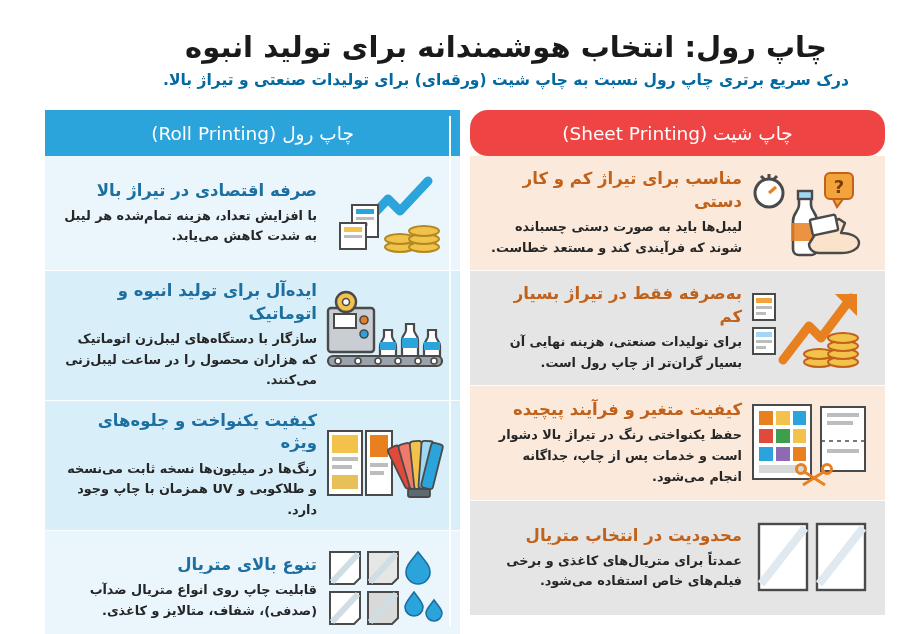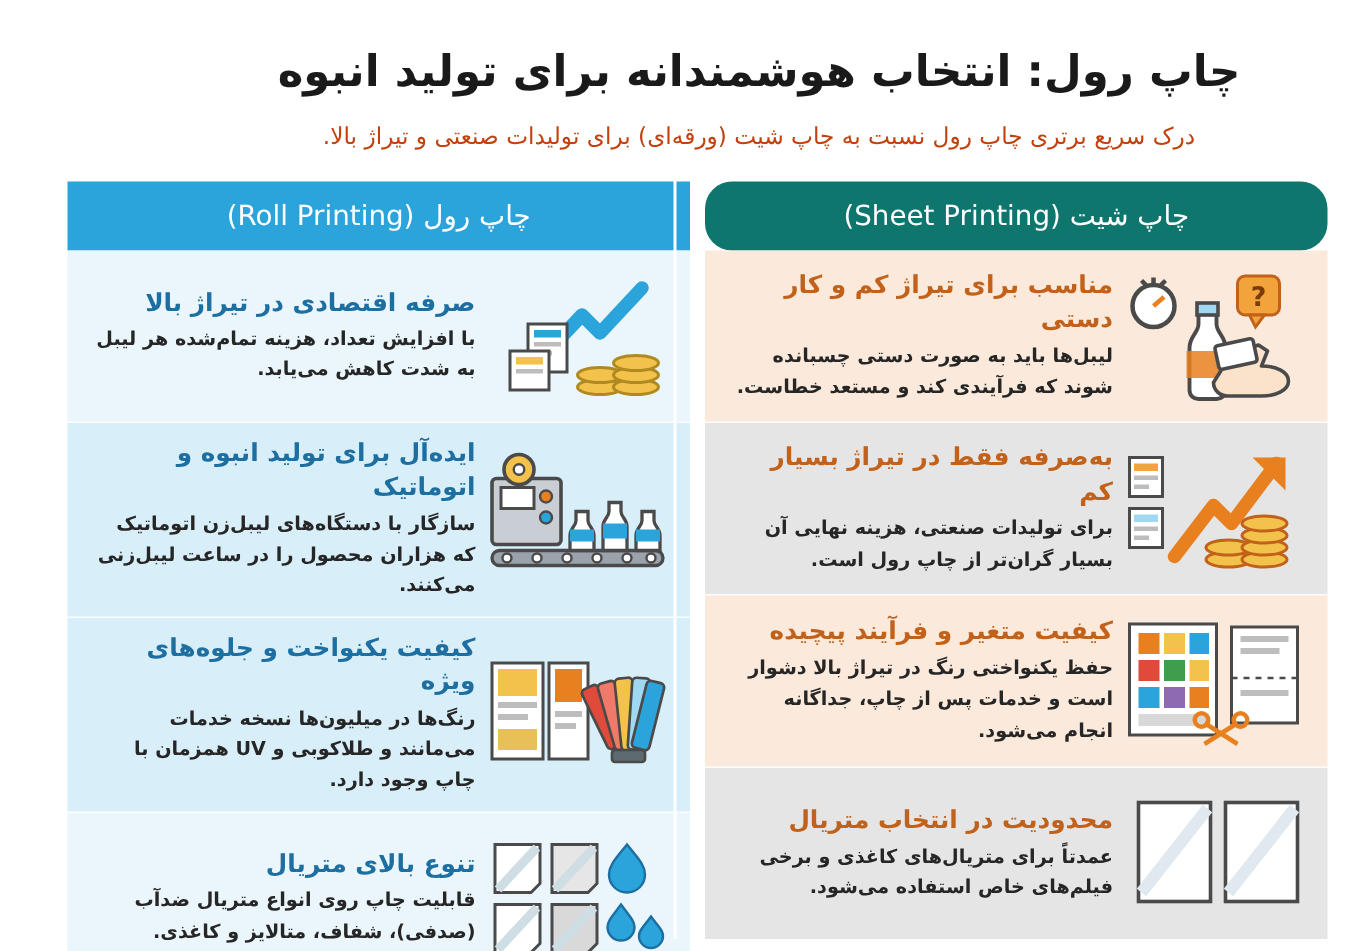--- a/index.html
+++ b/index.html
@@ -27,24 +27,24 @@
     padding: 14px 30px 6px 30px;
   }
   .title {
     font-size: 29px;
     font-weight: bold;
     color: #1a1a1a;
     line-height: 1.28;
     letter-spacing: -0.2px;
   }
   .subtitle {
-    margin-top: 14px;
+    margin-top: 3px;
     font-size: 15.5px;
-    font-weight: normal;
-    color: #c2410c;
+    font-weight: bold;
+    color: #0369a1;
     line-height: 1.5;
   }
 
   
   .columns {
     display: flex;
     flex-direction: row;
     width: 840px;
     margin: 12px auto 0 auto;
     gap: 10px;
@@ -60,21 +60,21 @@
     align-items: center;
     justify-content: center;
     color: #ffffff;
     font-size: 18.5px;
     font-weight: normal;
     text-align: center;
     line-height: 1.25;
     padding: 0 8px;
     box-sizing: border-box;
   }
-  .col-head.sheet { background: #0f766e; border-radius: 18px; }
+  .col-head.sheet { background: #ef4444; border-radius: 18px; }
   .col-head.roll  { background: #2ba3db; }
 
   .rows { display: flex; flex-direction: column; }
 
   .row {
     display: flex;
     flex-direction: row;
     align-items: center;
     min-height: 112px;
     box-sizing: border-box;
@@ -347,21 +347,21 @@
                 <rect x="82" y="24" width="12" height="46" rx="3" fill="#f07a6a" transform="rotate(-16 88 47)"></rect>
                 <rect x="90" y="22" width="12" height="48" rx="3" fill="#f2c24b" transform="rotate(-6 96 46)"></rect>
                 <rect x="98" y="22" width="12" height="48" rx="3" fill="#9fd8f0" transform="rotate(4 104 46)"></rect>
                 <rect x="104" y="24" width="12" height="46" rx="3" fill="#2ba3db" transform="rotate(14 110 47)"></rect>
               </g>
               <rect x="86" y="70" width="22" height="8" rx="2" fill="#5e6a72" stroke="#4a4a4a" stroke-width="1.8"></rect>
             </svg>
           </div>
           <div class="row-text">
             <div class="row-title">کیفیت یکنواخت و جلوه‌های ویژه</div>
-            <div class="row-body">رنگ‌ها در میلیون‌ها نسخه خدمات می‌مانند و طلاکوبی و UV همزمان با چاپ وجود دارد.</div>
+            <div class="row-body">رنگ‌ها در میلیون‌ها نسخه ثابت می‌نسخه و طلاکوبی و UV همزمان با چاپ وجود دارد.</div>
           </div>
         </div>
 
         <div class="row alt">
           <div class="row-icon">
             <svg width="126" height="92" viewBox="0 0 126 92">
 
               <g stroke="#4a4a4a" stroke-width="2">
                 <path d="M8 10 h30 v26 l-6 6 h-24 z" fill="#ffffff"></path>
                 <path d="M46 10 h30 v26 l-6 6 h-24 z" fill="#e6e6e6"></path>

